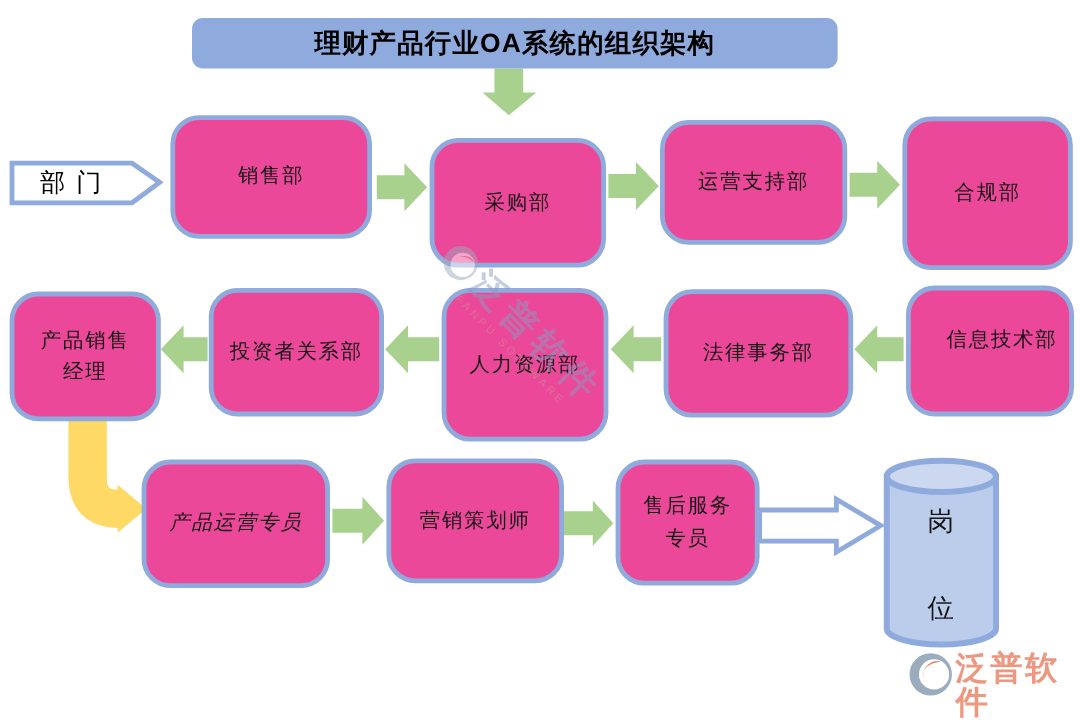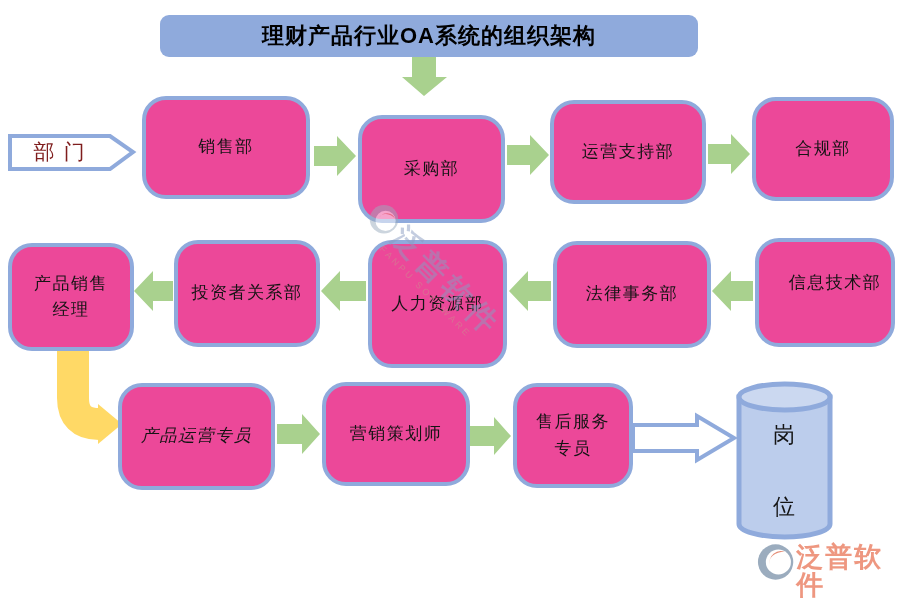--- a/index.html
+++ b/index.html
@@ -12,32 +12,32 @@
              border-radius:9px;display:flex;align-items:center;justify-content:center;
              font-family:"Liberation Sans", sans-serif;font-weight:bold;font-size:22px;color:#000;
              letter-spacing:1px;z-index:2;}
   
   .box{position:absolute;box-sizing:border-box;background:#ec4899;border:4px solid #8FAADC;
        border-radius:24px;display:flex;flex-direction:column;align-items:center;justify-content:center;
        font-size:17px;color:#141414;letter-spacing:1.5px;text-align:center;line-height:1.55;z-index:2;}
   #b-sales      {left:142px;top:96px; width:168px;height:103px;}
   #b-purchase   {left:358px;top:98px; width:147px;height:108px;margin-top:17px;}
   #b-opsupport  {left:550px;top:100px;width:156px;height:104px;}
-  #b-compliance {left:752px;top:97px; width:142px;height:104px;}
+  #b-compliance {left:752px;top:97px; width:142px;height:128px;}
   #b-manager    {left:8px;  top:243px;width:126px;height:108px;}
   #b-investor   {left:174px;top:240px;width:146px;height:107px;}
   #b-hr         {left:368px;top:240px;width:139px;height:128px;}
   #b-legal      {left:553px;top:241px;width:158px;height:107px;}
   #b-it         {left:755px;top:238px;width:140px;height:109px;justify-content:flex-start;padding-top:28px;padding-left:20px;}
   #b-productops {left:118px;top:383px;width:157px;height:107px;font-style:italic;}
   #b-marketing  {left:322px;top:382px;width:148px;height:104px;}
   #b-aftersales {left:513px;top:383px;width:120px;height:105px;}
   
   #dept-label{position:absolute;left:8px;top:135px;width:104px;height:33px;display:flex;align-items:center;
-              justify-content:center;font-size:21px;color:#7f1d1d;letter-spacing:2px;z-index:2;}
+              justify-content:center;font-size:21px;color:#000000;letter-spacing:2px;z-index:2;}
   
   .cyl-text{font-family:"Liberation Serif", serif;font-size:22px;fill:#141414;text-anchor:middle;}
   
   #watermark{position:absolute;left:384px;top:198px;transform:rotate(45deg);transform-origin:0 0;
              display:flex;align-items:flex-start;gap:3px;opacity:.5;z-index:3;pointer-events:none;}
   #watermark .wm-big{font-family:"Liberation Sans", sans-serif;font-weight:bold;font-size:30px;
              color:#8A9CC2;letter-spacing:5px;line-height:1;}
   #watermark .wm-small{font-family:"Liberation Sans", sans-serif;font-size:9px;color:#C6988D;
              letter-spacing:3px;margin-top:2px;}
   

